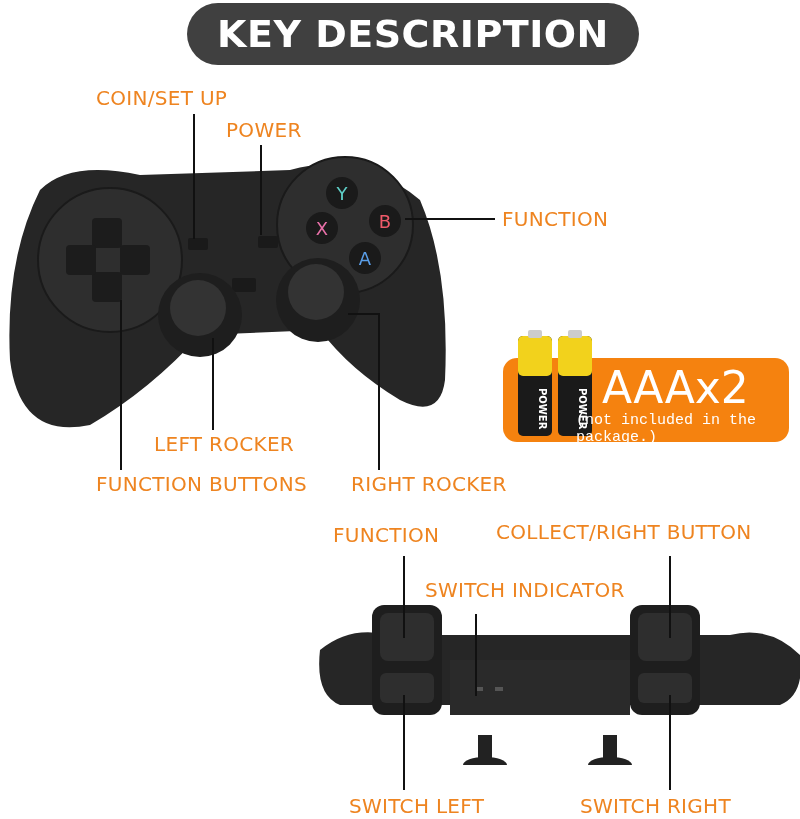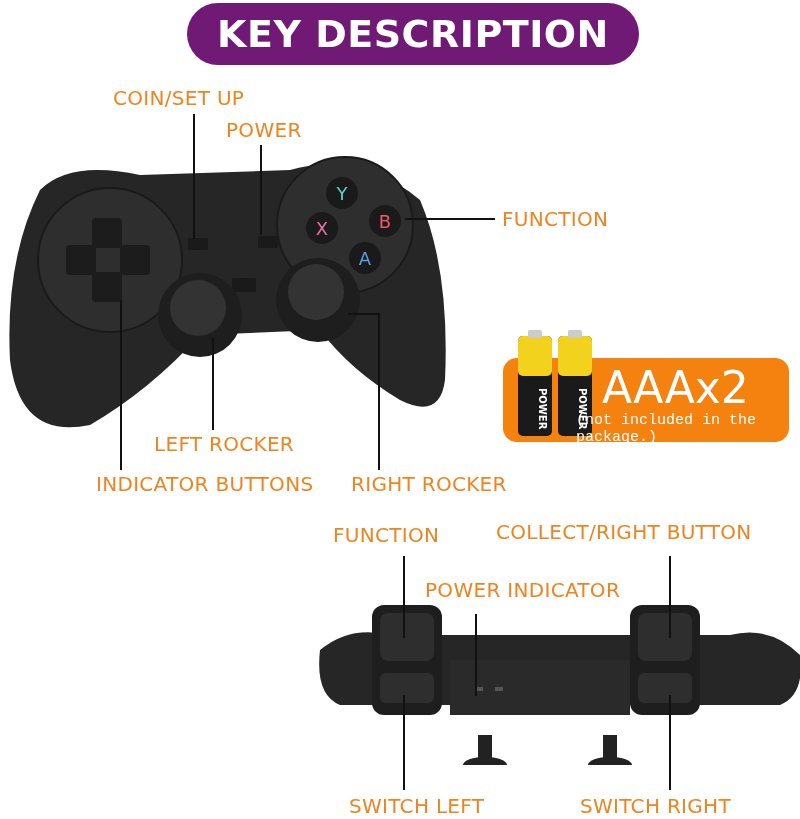--- a/index.html
+++ b/index.html
@@ -1,17 +1,17 @@
 <!DOCTYPE html>
 <html><head>
 <meta charset="utf-8">
 <style>
   html,body{margin:0;padding:0;background:#fff;}
   body{width:800px;height:819px;position:relative;overflow:hidden;font-family:"DejaVu Sans", sans-serif;}
-  .title-pill{position:absolute;left:187px;top:3px;width:452px;height:62px;border-radius:31px;background:#701a75;display:flex;align-items:center;justify-content:center;}
+  .title-pill{position:absolute;left:187px;top:3px;width:452px;height:62px;border-radius:31px;background:#404040;display:flex;align-items:center;justify-content:center;}
   .title-pill span{color:#fff;font-weight:bold;font-size:38px;letter-spacing:0.5px;}
   .lbl{position:absolute;color:#ee8420;font-size:20px;white-space:nowrap;letter-spacing:0.3px;}
   .line{position:absolute;background:#111;}
   svg{position:absolute;}
   .battery-pill{position:absolute;left:503px;top:358px;width:286px;height:84px;border-radius:14px;background:#f5820f;}
   .aaa{position:absolute;left:602px;top:362px;color:#fff;font-size:44px;}
   .aaa-note{position:absolute;left:576px;top:412px;color:#fff;font-size:15px;font-family:Liberation Mono, monospace;}
 </style>
 </head>
 <body>
@@ -38,30 +38,30 @@
   <text x="365" y="135" text-anchor="middle" font-size="18" fill="#5a9ee8" font-family="DejaVu Sans, sans-serif">A</text>
   <rect x="188" y="108" width="20" height="12" rx="2" fill="#1a1a1a"></rect>
   <rect x="258" y="106" width="20" height="12" rx="2" fill="#1a1a1a"></rect>
   <rect x="232" y="148" width="24" height="14" rx="2" fill="#1a1a1a"></rect>
   <circle cx="200" cy="185" r="42" fill="#1e1e1e"></circle>
   <circle cx="198" cy="178" r="28" fill="#333"></circle>
   <circle cx="318" cy="170" r="42" fill="#1e1e1e"></circle>
   <circle cx="316" cy="162" r="28" fill="#333"></circle>
 </svg>
 
-<div class="lbl" style="left:113px;top:86px;">COIN/SET  UP</div>
+<div class="lbl" style="left:96px;top:86px;">COIN/SET  UP</div>
 <div class="line" style="left:193px;top:114px;width:2px;height:125px;"></div>
 <div class="lbl" style="left:226px;top:118px;">POWER</div>
 <div class="line" style="left:260px;top:145px;width:2px;height:90px;"></div>
 <div class="line" style="left:405px;top:218px;width:90px;height:2px;"></div>
 <div class="lbl" style="left:502px;top:207px;">FUNCTION</div>
 <div class="line" style="left:212px;top:338px;width:2px;height:92px;"></div>
 <div class="lbl" style="left:154px;top:432px;">LEFT ROCKER</div>
 <div class="line" style="left:120px;top:300px;width:2px;height:170px;"></div>
-<div class="lbl" style="left:96px;top:472px;">INDICATOR BUTTONS</div>
+<div class="lbl" style="left:96px;top:472px;">FUNCTION BUTTONS</div>
 <div class="line" style="left:348px;top:313px;width:30px;height:2px;"></div>
 <div class="line" style="left:378px;top:313px;width:2px;height:157px;"></div>
 <div class="lbl" style="left:351px;top:472px;">RIGHT ROCKER</div>
 
 <div class="battery-pill"></div>
 <svg width="90" height="110" style="left:510px;top:328px" viewBox="0 0 90 110">
   <rect x="8" y="8" width="34" height="100" rx="5" fill="#1a1a1a"></rect>
   <rect x="8" y="8" width="34" height="40" rx="5" fill="#f2d21c"></rect>
   <rect x="18" y="2" width="14" height="8" rx="2" fill="#ccc"></rect>
   <rect x="48" y="8" width="34" height="100" rx="5" fill="#1a1a1a"></rect>
@@ -87,18 +87,18 @@
   <ellipse cx="175" cy="160" rx="22" ry="8" fill="#222"></ellipse>
   <rect x="168" y="130" width="14" height="30" fill="#222"></rect>
   <ellipse cx="300" cy="160" rx="22" ry="8" fill="#222"></ellipse>
   <rect x="293" y="130" width="14" height="30" fill="#222"></rect>
 </svg>
 
 <div class="lbl" style="left:333px;top:523px;">FUNCTION</div>
 <div class="line" style="left:403px;top:556px;width:2px;height:82px;"></div>
 <div class="lbl" style="left:496px;top:520px;">COLLECT/RIGHT  BUTTON</div>
 <div class="line" style="left:669px;top:556px;width:2px;height:82px;"></div>
-<div class="lbl" style="left:425px;top:578px;">POWER  INDICATOR</div>
+<div class="lbl" style="left:425px;top:578px;">SWITCH  INDICATOR</div>
 <div class="line" style="left:475px;top:614px;width:2px;height:82px;"></div>
 <div class="line" style="left:403px;top:695px;width:2px;height:95px;"></div>
 <div class="lbl" style="left:333px;top:794px;margin-left:16px;">SWITCH  LEFT</div>
 <div class="line" style="left:669px;top:695px;width:2px;height:95px;"></div>
 <div class="lbl" style="left:580px;top:794px;">SWITCH  RIGHT</div>
 
 </body></html>

